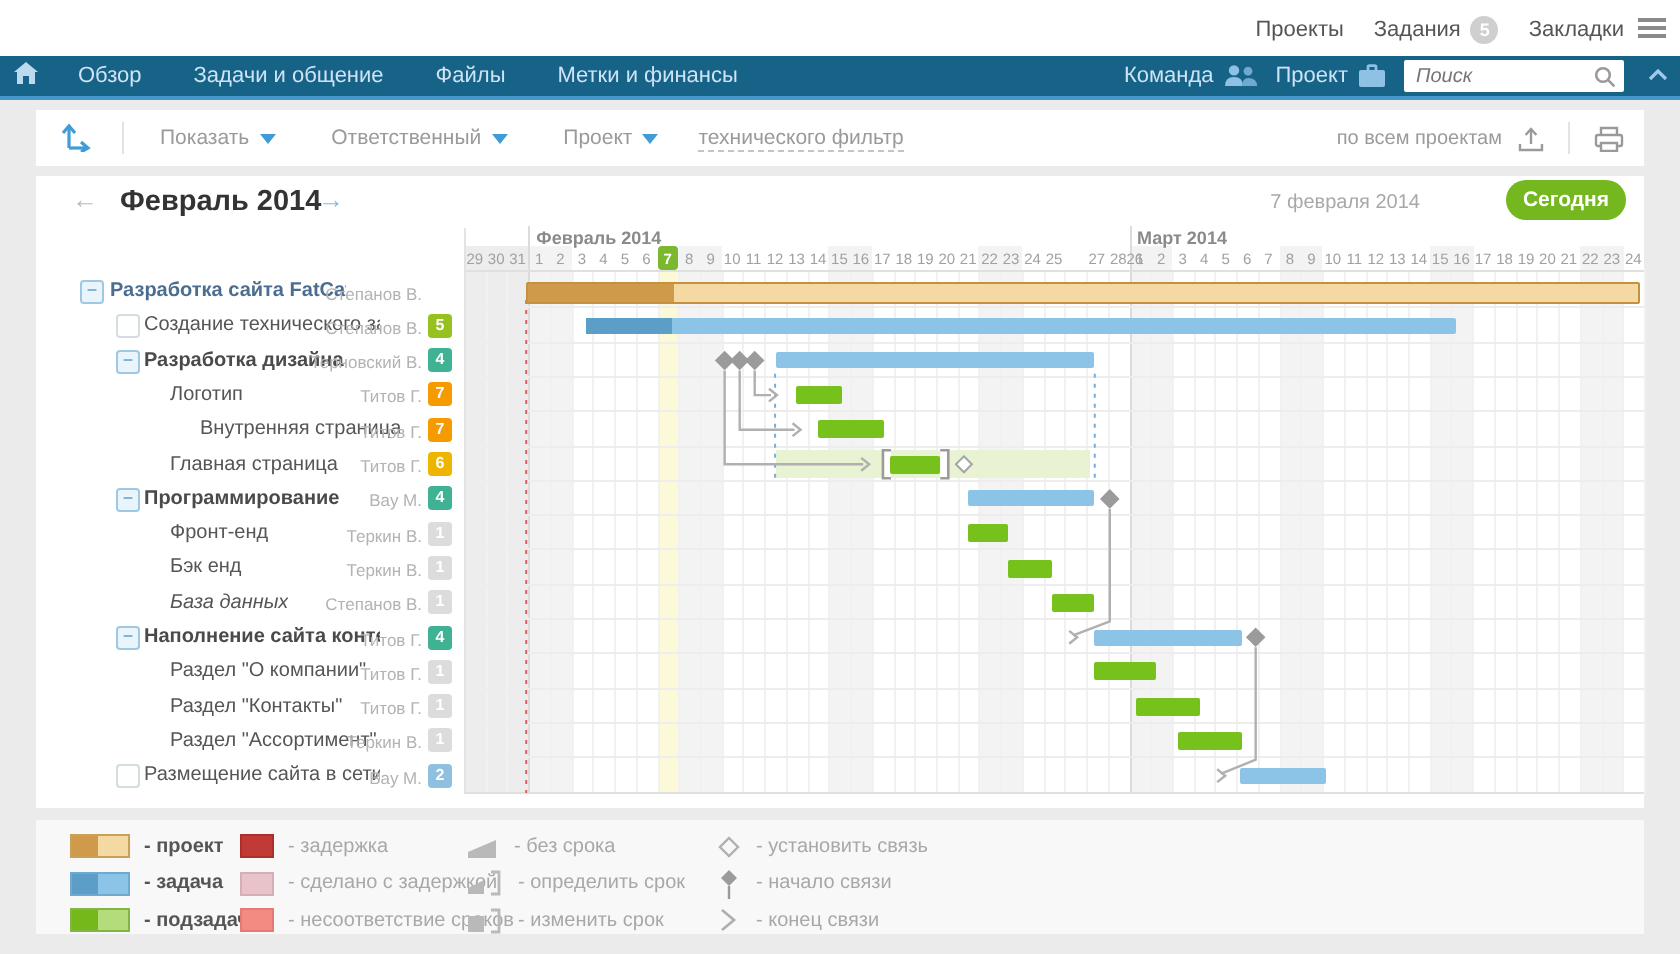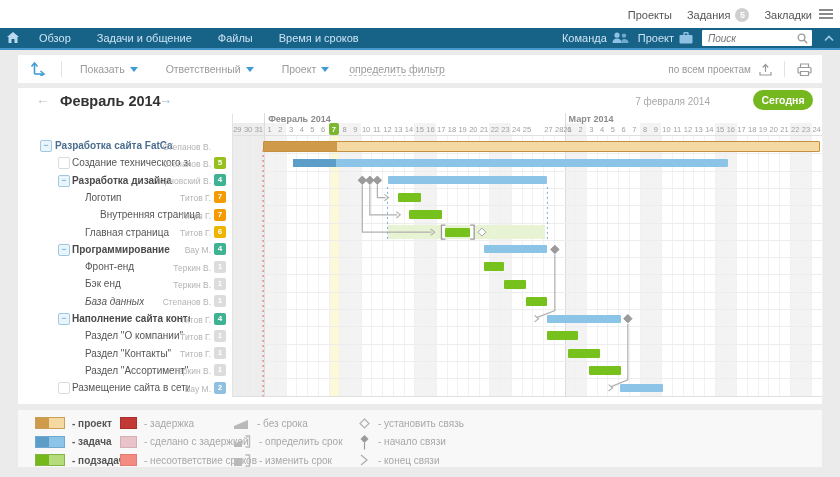--- a/index.html
+++ b/index.html
@@ -90,21 +90,21 @@
   <nav class="mainnav">
     <span class="homeicon">
       <svg width="12" height="11" viewBox="0 0 12 11">
           <path d="M6 0 L12 5 L10.5 5 L10.5 11 L7.5 11 L7.5 7 L4.5 7 L4.5 11 L1.5 11 L1.5 5 L0 5 Z" fill="#bcd9ee"></path>
         </svg>
     </span>
     <div class="navtabs" id="navtabs">
         <span class="navtab">Обзор</span>
         <span class="navtab">Задачи и общение</span>
         <span class="navtab">Файлы</span>
-        <span class="navtab">Время и сроков</span>
+        <span class="navtab">Метки и финансы</span>
       </div>
     <div class="navright">
       <span class="navlink">
         <span>Команда</span>
         <svg width="17" height="12" viewBox="0 0 17 12">
             <circle cx="5" cy="3.2" r="2.6" fill="#8ec1e4"></circle>
             <path d="M0.5 11 Q0.5 6.5 5 6.5 Q9.5 6.5 9.5 11 Z" fill="#8ec1e4"></path>
             <circle cx="12" cy="3.6" r="2.2" fill="#6fa9cf"></circle>
             <path d="M8.8 11 Q9.5 7 12 7 Q16.5 7 16.5 11 Z" fill="#6fa9cf"></path>
           </svg>
@@ -151,21 +151,21 @@
         </span>
         <span class="tfilter">
           <span>Ответственный</span>
           <span class="caret"></span>
         </span>
         <span class="tfilter">
           <span>Проект</span>
           <span class="caret"></span>
         </span>
       </span>
-    <span class="advfilter">определить фильтр</span>
+    <span class="advfilter">технического фильтр</span>
     <span class="tb-right">
       <span class="scope">по всем проектам</span>
       <svg width="13" height="13" viewBox="0 0 13 13">
           <g fill="none" stroke="#9a9a9a" stroke-width="1.2">
             <path d="M1 9 V12 H12 V9"></path>
             <path d="M6.5 9 V2"></path>
             <path d="M3.8 4.5 L6.5 1.5 L9.2 4.5"></path>
           </g>
         </svg>
       <span class="tb-div"></span>

